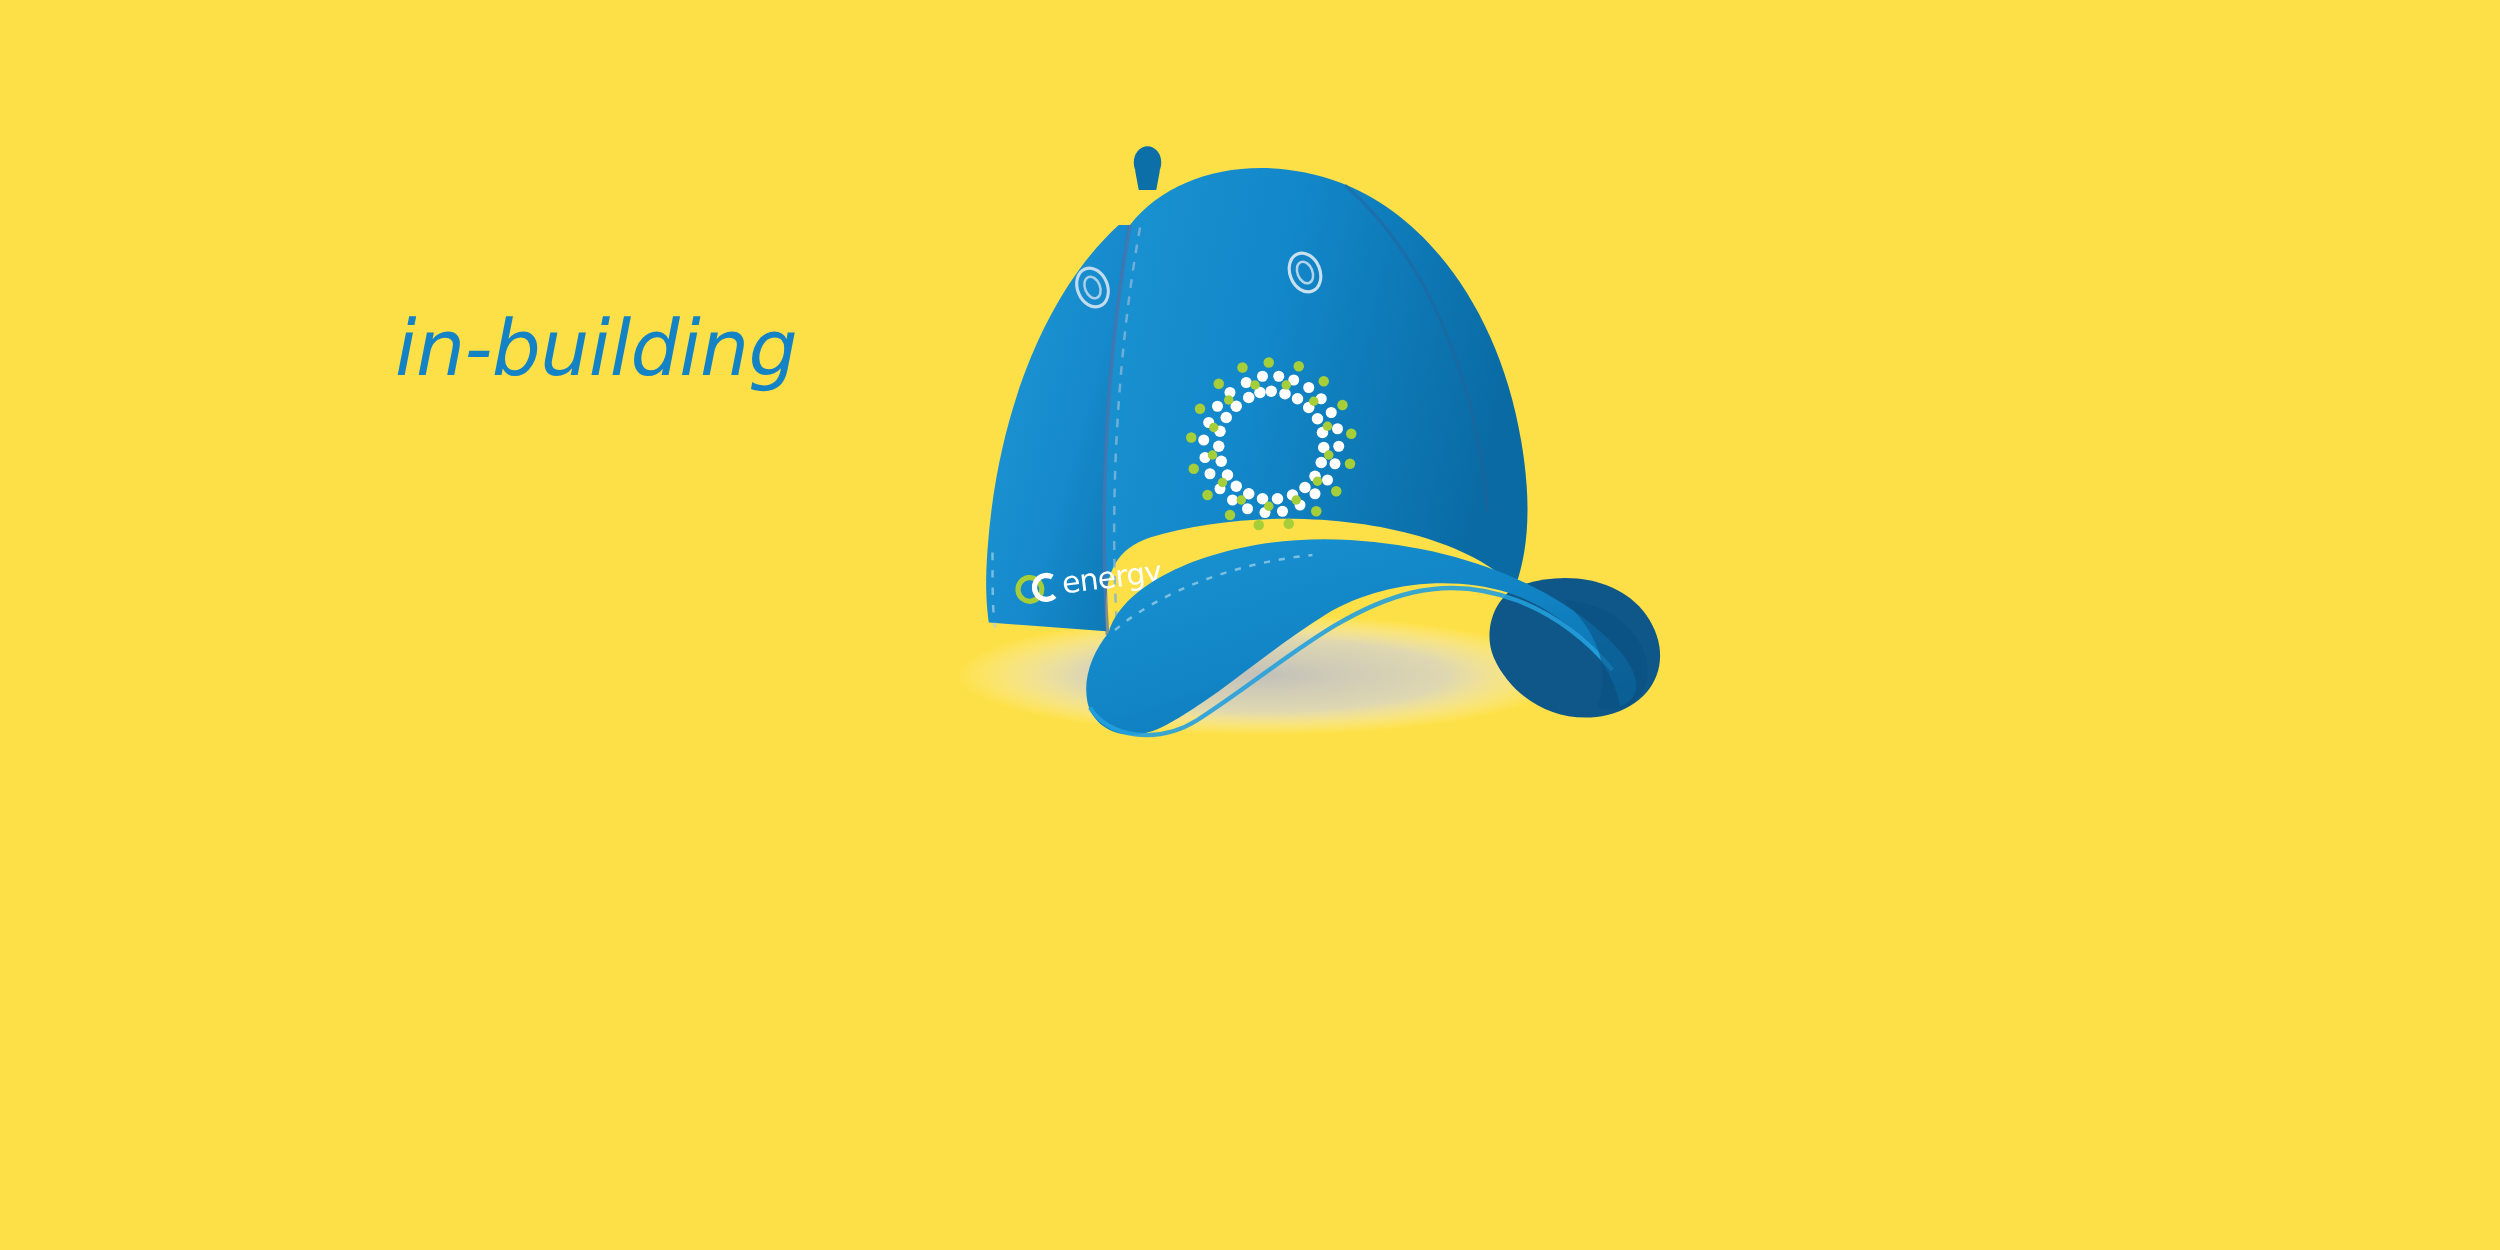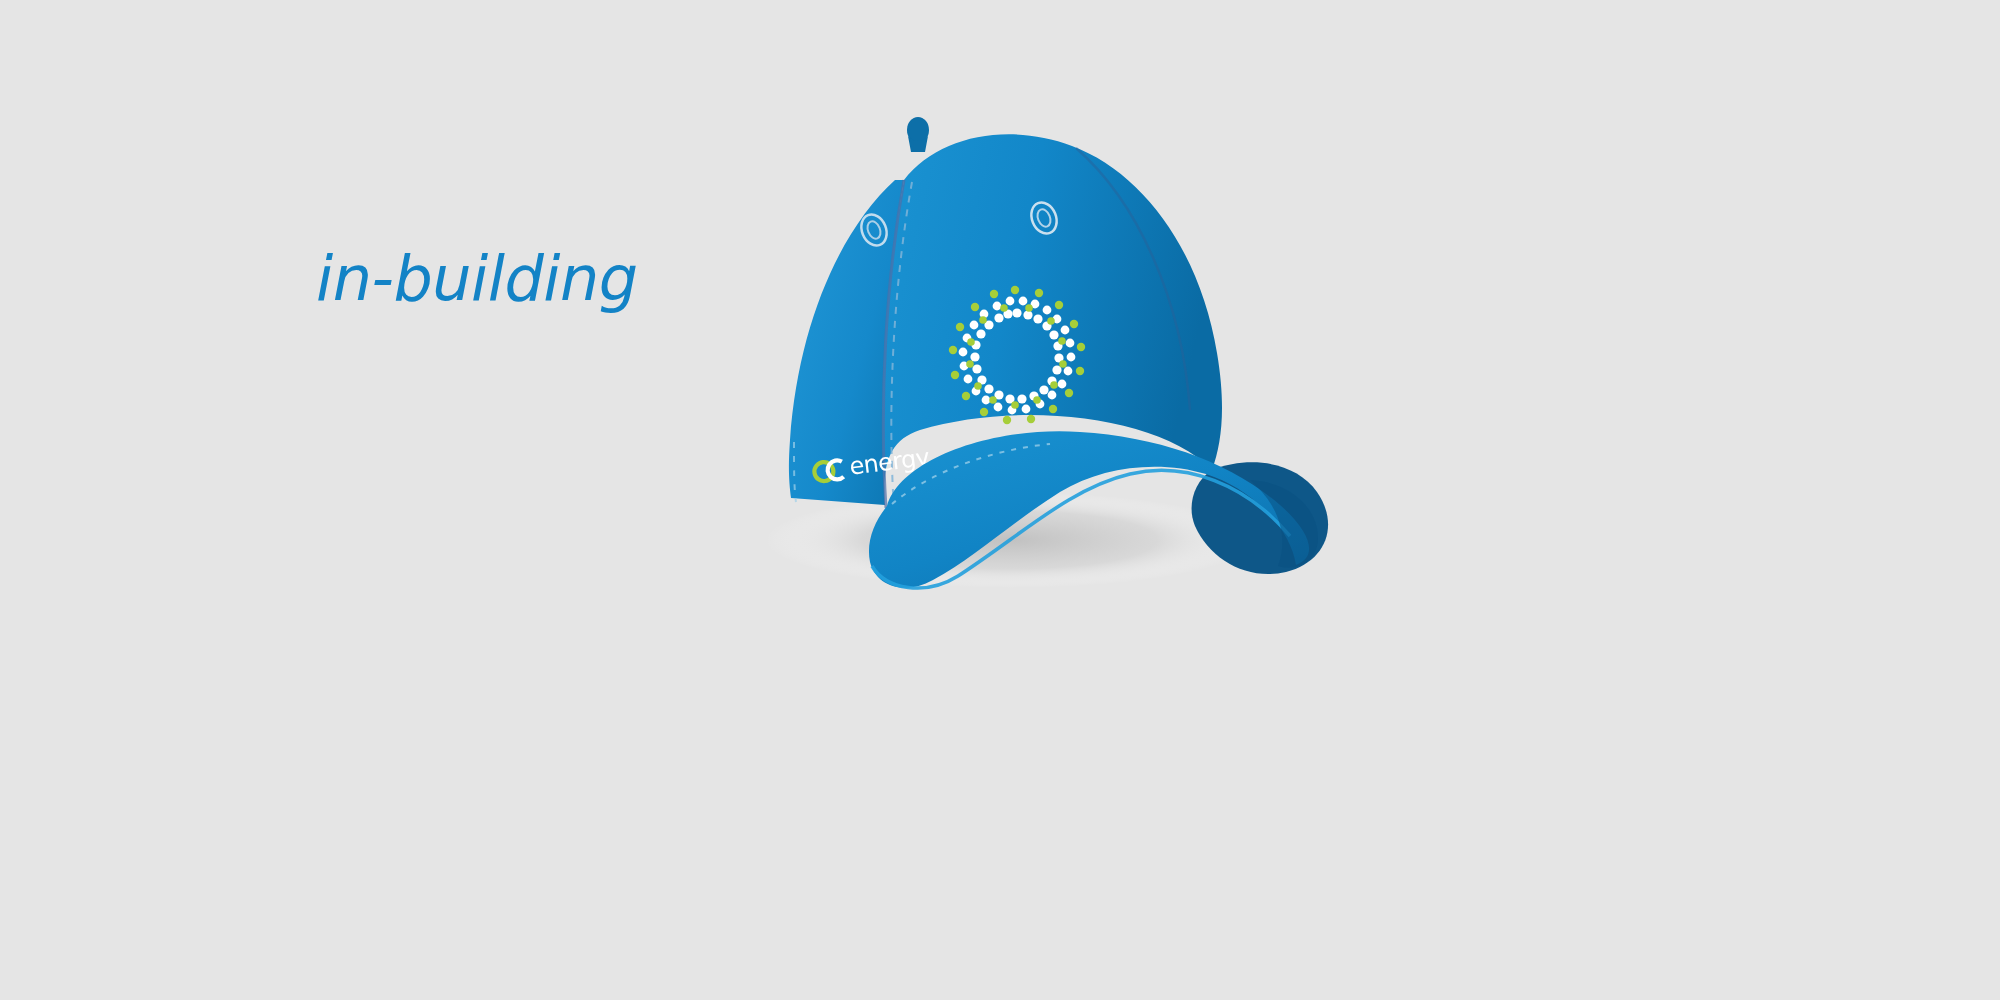--- a/index.html
+++ b/index.html
@@ -11,21 +11,21 @@
   body {
     width: 2000px;
     height: 1000px;
     overflow: hidden;
     font-family: "DejaVu Sans", sans-serif;
   }
   #stage {
     position: relative;
     width: 2000px;
     height: 1000px;
-    background: #e5e5e5;
+    background: #fde047;
   }
 
   
   #headline {
     position: absolute;
     left: 316px;
     top: 248px;
     width: 620px;
   }
   #headline .line {

